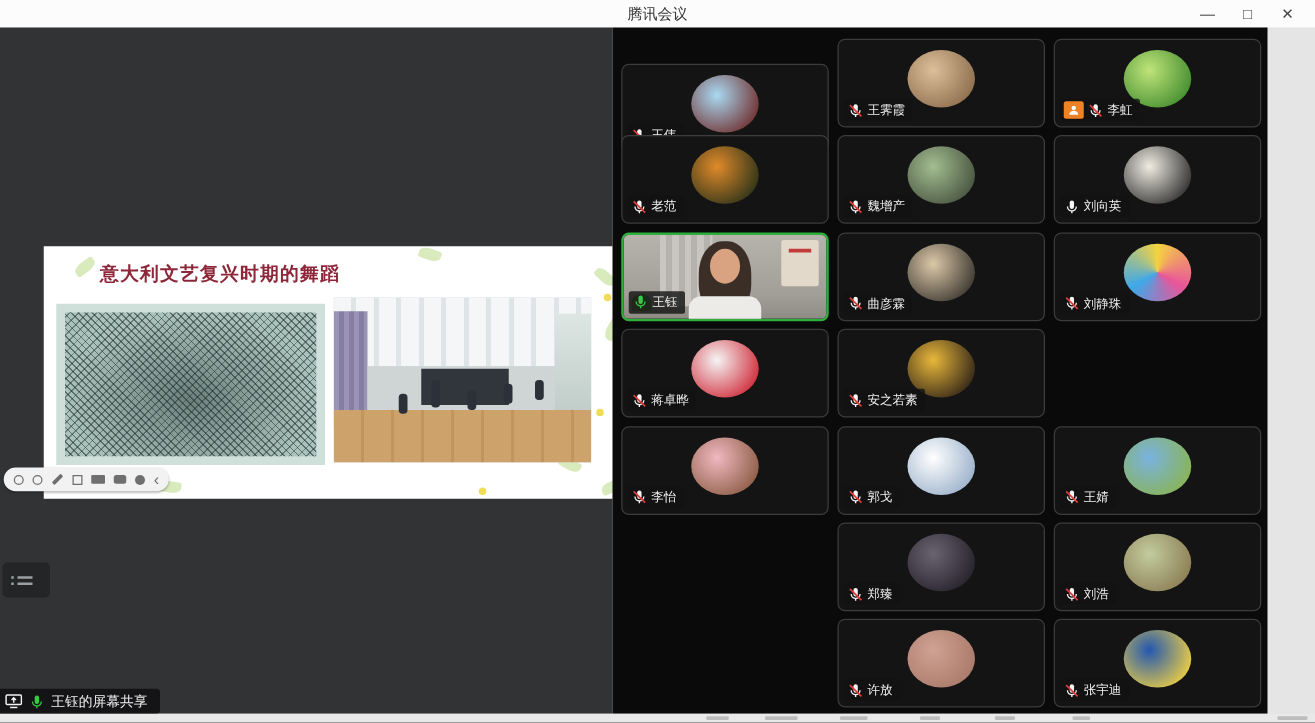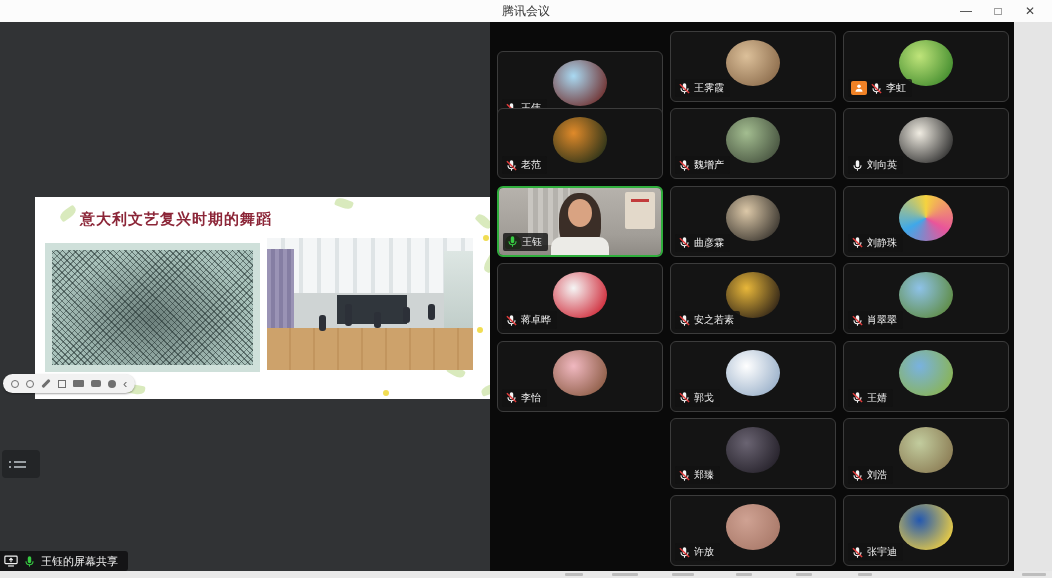--- a/index.html
+++ b/index.html
@@ -361,34 +361,20 @@
 
       <svg class="mic muted" viewBox="0 0 24 24">
         <path class="body" d="M12 2.5a3.2 3.2 0 0 1 3.2 3.2v6.1a3.2 3.2 0 0 1-6.4 0V5.7A3.2 3.2 0 0 1 12 2.5z"></path>
         <path class="arc" d="M5.5 11.5a6.5 6.5 0 0 0 13 0" fill="none" stroke-width="2"></path>
         <line class="stem" x1="12" y1="18" x2="12" y2="21.5" stroke-width="2"></line>
         <line class="slash" x1="3.5" y1="4" x2="20.5" y2="20.5" stroke="#e23b3b" stroke-width="2.6"></line>
       </svg>
       <span class="pname">安之若素</span>
     </div>
   </div>
-      <div class="tile" style="left: 353px; top: 241.2px;">
-    <div class="avatar" style="background: radial-gradient(circle at 38% 35%, rgb(142, 194, 232) 0%, rgb(93, 138, 62) 85%);"></div>
-
-    <div class="namebar">
-
-      <svg class="mic muted" viewBox="0 0 24 24">
-        <path class="body" d="M12 2.5a3.2 3.2 0 0 1 3.2 3.2v6.1a3.2 3.2 0 0 1-6.4 0V5.7A3.2 3.2 0 0 1 12 2.5z"></path>
-        <path class="arc" d="M5.5 11.5a6.5 6.5 0 0 0 13 0" fill="none" stroke-width="2"></path>
-        <line class="stem" x1="12" y1="18" x2="12" y2="21.5" stroke-width="2"></line>
-        <line class="slash" x1="3.5" y1="4" x2="20.5" y2="20.5" stroke="#e23b3b" stroke-width="2.6"></line>
-      </svg>
-      <span class="pname">肖翠翠</span>
-    </div>
-  </div>
       <div class="tile" style="left: 7px; top: 318.6px;">
     <div class="avatar" style="background: radial-gradient(circle at 38% 35%, rgb(240, 184, 192) 0%, rgb(138, 90, 66) 85%);"></div>
 
     <div class="namebar">
 
       <svg class="mic muted" viewBox="0 0 24 24">
         <path class="body" d="M12 2.5a3.2 3.2 0 0 1 3.2 3.2v6.1a3.2 3.2 0 0 1-6.4 0V5.7A3.2 3.2 0 0 1 12 2.5z"></path>
         <path class="arc" d="M5.5 11.5a6.5 6.5 0 0 0 13 0" fill="none" stroke-width="2"></path>
         <line class="stem" x1="12" y1="18" x2="12" y2="21.5" stroke-width="2"></line>
         <line class="slash" x1="3.5" y1="4" x2="20.5" y2="20.5" stroke="#e23b3b" stroke-width="2.6"></line>

